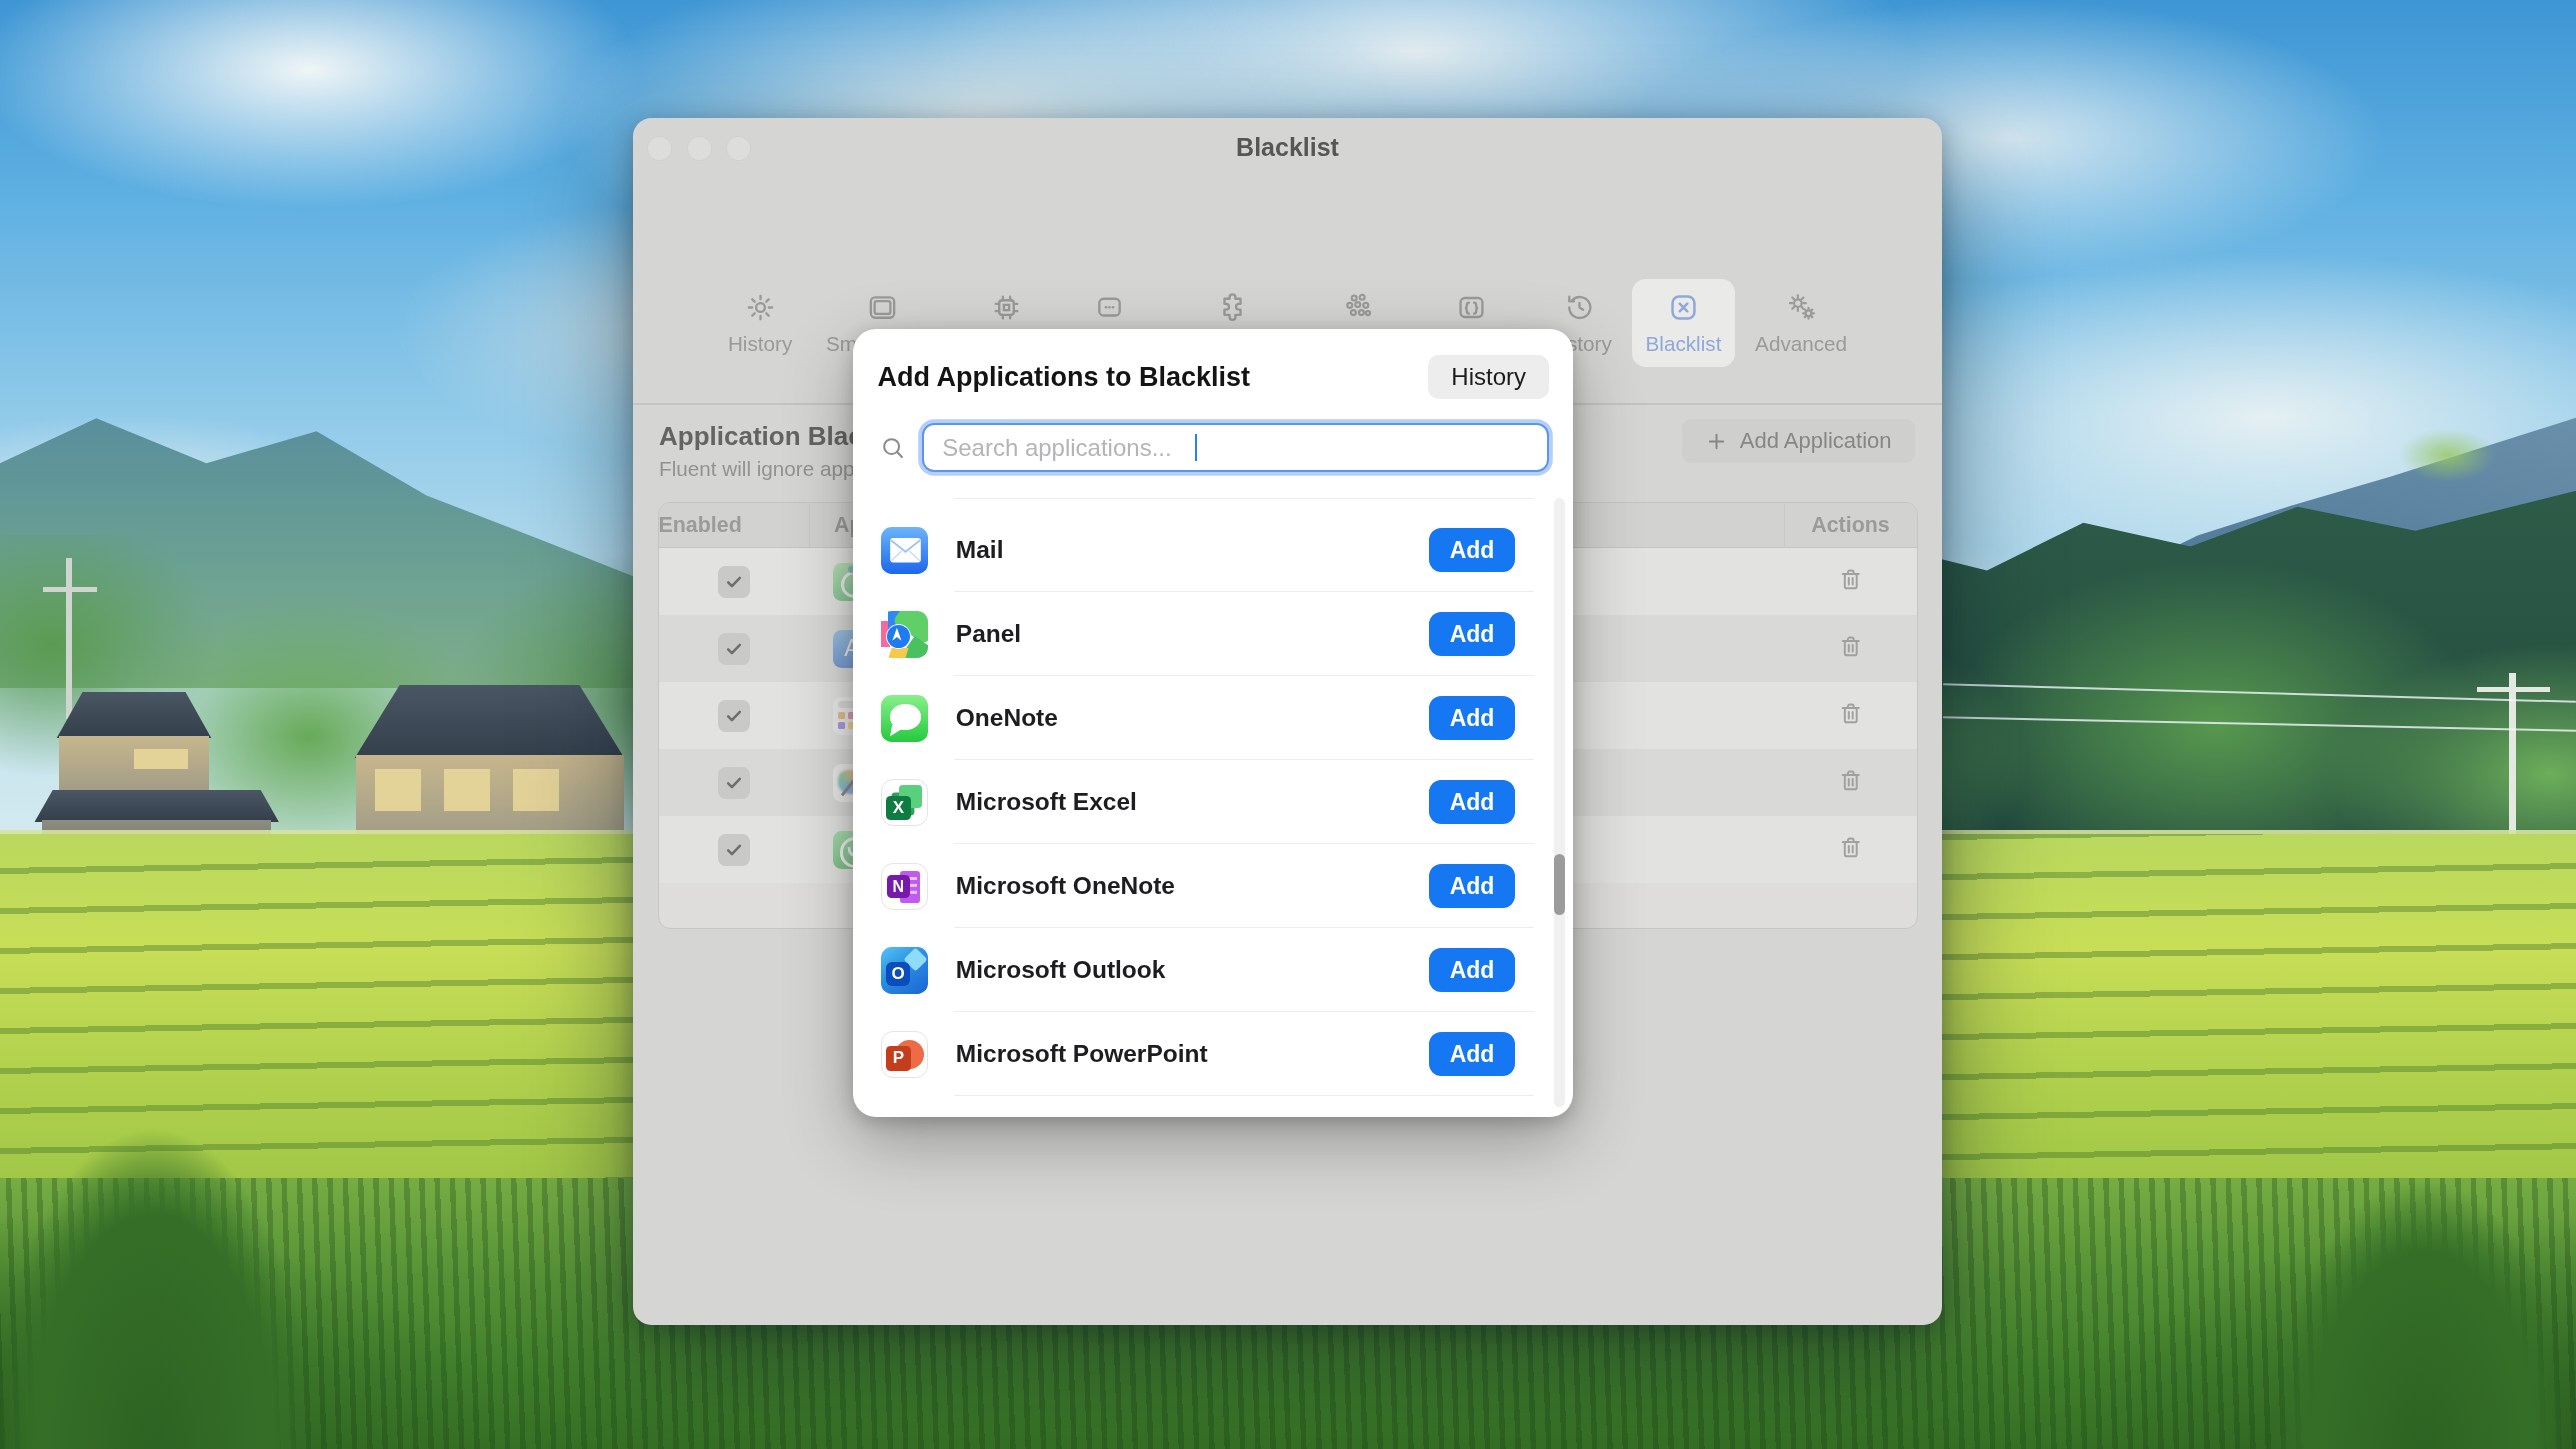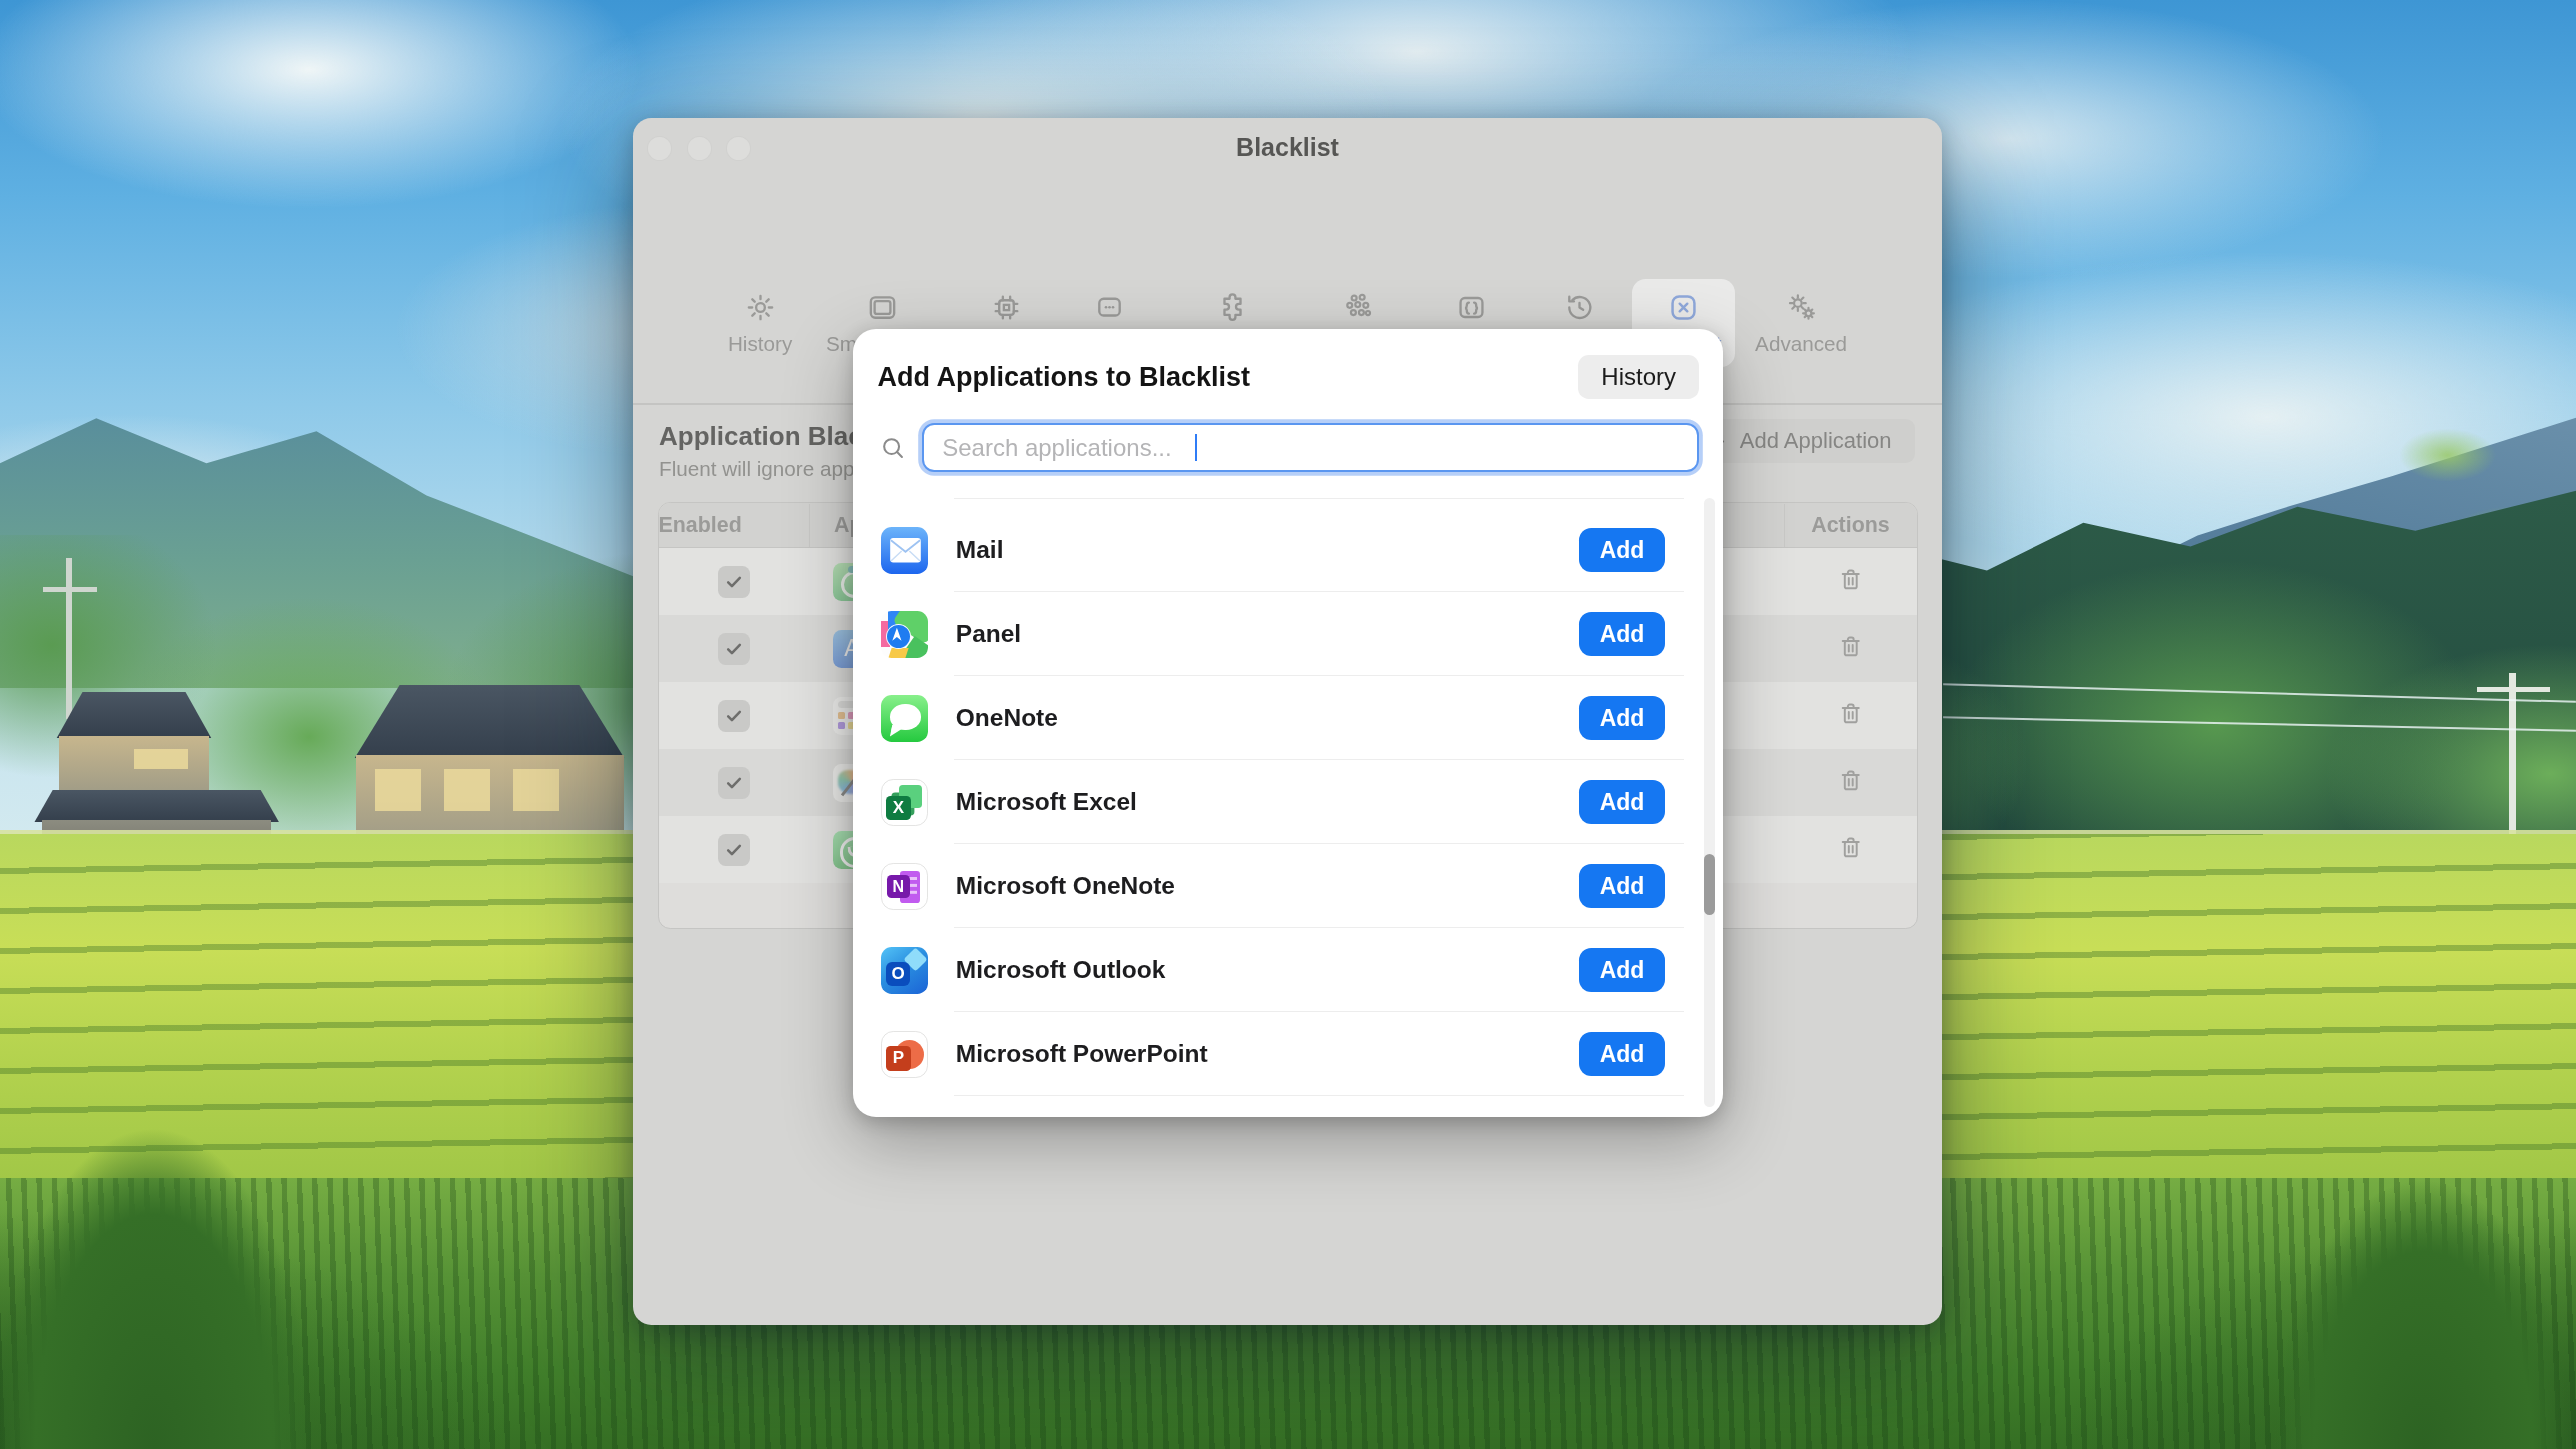--- a/index.html
+++ b/index.html
@@ -126,21 +126,21 @@
   .mi-paint{background:#f6f6f4;}
   .mi-paint i{position:absolute;left:4.6px;top:6.1px;width:27.5px;height:24.5px;border-radius:40% 60% 50% 50%;
     background:conic-gradient(#f0a23c,#ef5da8,#7e6df0,#3aa0f2,#46c08a,#f0a23c);filter:blur(0.8px);}
   .mi-paint b{position:absolute;left:18.4px;top:1.5px;width:3.1px;height:34px;background:#4a4a48;transform:rotate(38deg);}
   .mi-whatsapp{background:linear-gradient(180deg,#63e07a,#23b33a);}
   .mi-whatsapp i{position:absolute;left:6.9px;top:6.9px;width:24.5px;height:24.5px;border:3.1px solid #fff;border-radius:50%;}
   .mi-whatsapp b{position:absolute;left:15.3px;top:15.3px;width:8.4px;height:8.4px;border:3.1px solid #fff;
     border-top:none;border-right:none;border-radius:0 0 0 7.6px;transform:rotate(-8deg);}
 
   
-  .dialog{position:absolute;left:853px;top:329px;width:870px;height:788px;background:#ffffff;
+  .dialog{position:absolute;left:853px;top:329px;width:720px;height:788px;background:#ffffff;
     border-radius:23px;box-shadow:0 23px 69px rgba(0,0,0,.30),0 4.6px 18.4px rgba(0,0,0,.18);}
   .dlg-header{position:absolute;left:24.5px;right:24px;top:26px;height:44px;
     display:flex;align-items:center;justify-content:space-between;}
   .dlg-title{font-size:27px;font-weight:700;color:#141414;}
   .cancel-btn{height:44px;padding:0 23px;background:#ededed;border:none;border-radius:10.7px;
     font-size:24px;color:#1c1c1c;font-family:inherit;cursor:pointer;}
   .search-row{position:absolute;left:24.5px;right:24px;top:94px;height:49px;
     display:flex;align-items:center;}
   .search-icon{color:#8b8b8b;margin-left:1.5px;flex:none;}
   .search-icon svg{width:27.5px;height:27.5px;display:block;}

